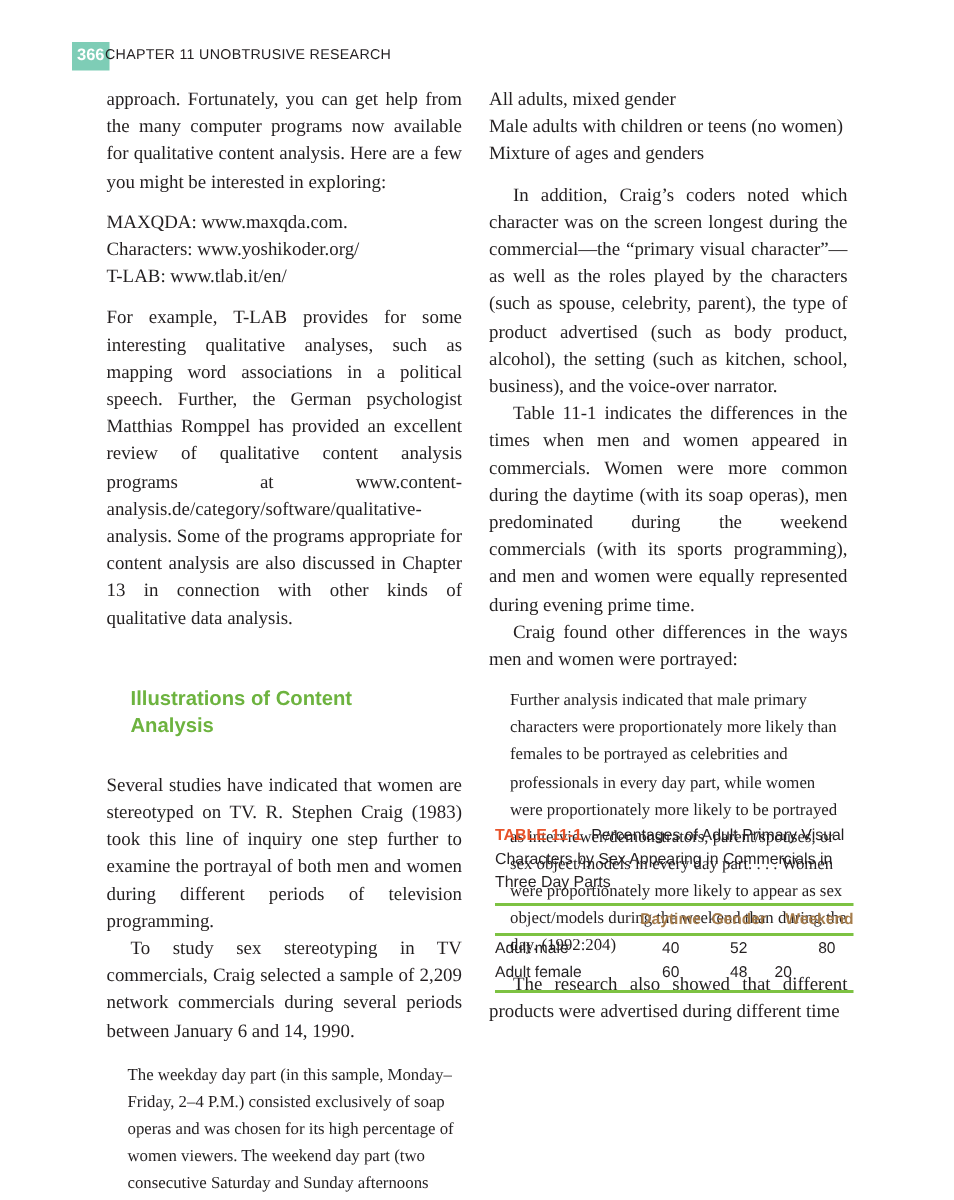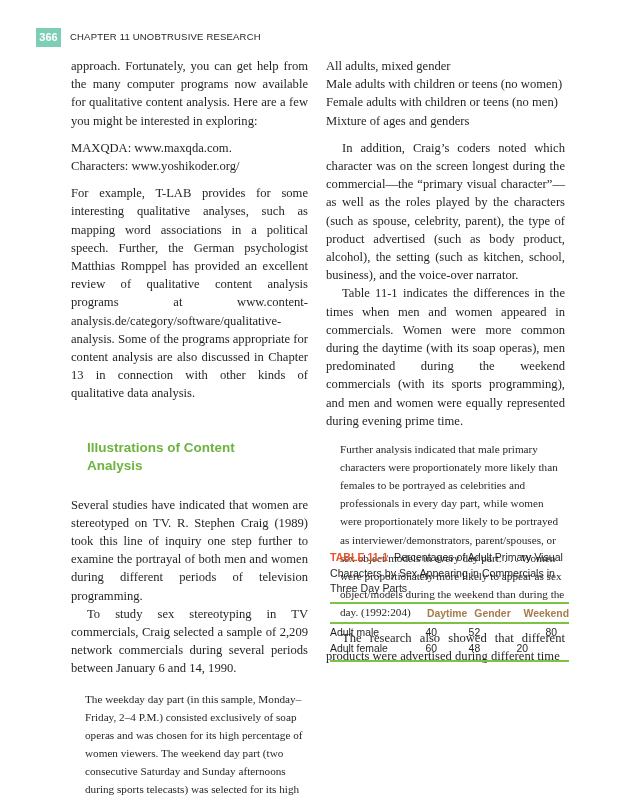--- a/index.html
+++ b/index.html
@@ -1,73 +1,74 @@
 <!DOCTYPE html>
 <html><head>
 <meta charset="utf-8">
 <style>
   html,body{margin:0;padding:0;background:#fff;}
   body{width:636px;height:800px;position:relative;overflow:hidden;color:#231f20;}
-  #badge{position:absolute;left:36px;top:28px;width:25px;height:19px;background:#7ecdb6;color:#fff;font-family:"Liberation Sans",sans-serif;font-weight:bold;font-size:11px;text-align:center;line-height:19px;}
+  #badge{position:absolute;left:48px;top:28px;width:25px;height:19px;background:#7ecdb6;color:#fff;font-family:"Liberation Sans",sans-serif;font-weight:bold;font-size:11px;text-align:center;line-height:19px;}
   #running-head{position:absolute;left:70px;top:31px;font-family:Liberation Sans, sans-serif;font-size:9.5px;letter-spacing:0.2px;color:#231f20;}
   .col{position:absolute;top:57px;}
   #left{left:71px;width:237px;}
   #right{left:326px;width:239px;}
   .p{font-family:"Liberation Serif",serif;font-size:12.6px;line-height:18.2px;text-align:justify;margin:0;}
   .p.ind{text-indent:16px;}
   .list{font-family:"Liberation Serif",serif;font-size:12.6px;line-height:18.2px;margin:0;}
   .list div{white-space:nowrap;}
   .gap{height:9px;}
   .h2{font-family:"Liberation Sans",sans-serif;font-weight:bold;color:#6db33f;font-size:13.5px;margin:16px;line-height:18px;}
   .bq{font-family:"Liberation Serif",serif;font-size:11.2px;line-height:18.1px;margin:0 0 0 14px;}
   #table-block{position:absolute;left:330px;top:550px;width:239px;}
   .tcap{font-family:"Liberation Sans",sans-serif;font-size:10.6px;line-height:15.5px;color:#231f20;}
   .tcap .lbl{color:#e8532b;font-weight:bold;margin-right:6px;}
   .rule{height:2px;background:#7dc242;}
   table{border-collapse:collapse;width:100%;font-family:"Liberation Sans",sans-serif;font-size:10.4px;}
   th{color:#a57c4b;font-weight:bold;text-align:right;padding:4px 0 3px 0;}
   td{padding:2px 0 0 0;height:14px;}
-  td.num{}
+  td.num{text-align:center;}
   .src{font-family:"Liberation Sans",sans-serif;font-size:7.2px;line-height:11px;color:#231f20;margin-top:4px;}
 </style>
 </head>
 <body>
 
 <div id="badge">366</div>
 <div id="running-head">CHAPTER 11  UNOBTRUSIVE RESEARCH</div>
 
 <div class="col" id="left">
   <p class="p">approach. Fortunately, you can get help from the many computer programs now available for qualitative content analysis. Here are a few you might be interested in exploring:</p>
   <div class="gap"></div>
   <div class="list">
     <div>MAXQDA: www.maxqda.com.</div>
     <div>Characters: www.yoshikoder.org/</div>
+    <div>T-LAB: www.tlab.it/en/</div>
   </div>
   <div class="gap"></div>
   <p class="p">For example, T-LAB provides for some interesting qualitative analyses, such as mapping word associations in a political speech. Further, the German psychologist Matthias Romppel has provided an excellent review of qualitative content analysis programs at www.content-analysis.de/category/software/qualitative-analysis. Some of the programs appropriate for content analysis are also discussed in Chapter 13 in connection with other kinds of qualitative data analysis.</p>
   <div style="height:20px"></div>
   <h2 class="h2">Illustrations of Content Analysis</h2>
   <div style="height:5px"></div>
-  <p class="p">Several studies have indicated that women are stereotyped on TV. R. Stephen Craig (1989) took this line of inquiry one step further to examine the portrayal of both men and women during different periods of television programming.</p>
+  <p class="p">Several studies have indicated that women are stereotyped on TV. R. Stephen Craig (1983) took this line of inquiry one step further to examine the portrayal of both men and women during different periods of television programming.</p>
   <p class="p ind">To study sex stereotyping in TV commercials, Craig selected a sample of 2,209 network commercials during several periods between January 6 and 14, 1990.</p>
   <div style="height:12px"></div>
   <p class="bq">The weekday day part (in this sample, Monday–Friday, 2–4 P.M.) consisted exclusively of soap operas and was chosen for its high percentage of women viewers. The weekend day part (two consecutive Saturday and Sunday afternoons during sports telecasts) was selected for its high percentage of men viewers. Evening “prime time” (Monday–Friday, 9–11 P.M.) was chosen as a basis for comparison with past studies and the other day parts. (1992:199)</p>
 
 </div>
 
 <div class="col" id="right">
   <div class="list">
     <div>All adults, mixed gender</div>
     <div>Male adults with children or teens (no women)</div>
-    <div>Female adults with children or teens (no men)</div>
     <div>Mixture of ages and genders</div>
   </div>
   <div class="gap"></div>
   <p class="p ind">In addition, Craig’s coders noted which character was on the screen longest during the commercial—the “primary visual character”—as well as the roles played by the characters (such as spouse, celebrity, parent), the type of product advertised (such as body product, alcohol), the setting (such as kitchen, school, business), and the voice-over narrator.</p>
   <p class="p ind">Table 11-1 indicates the differences in the times when men and women appeared in commercials. Women were more common during the daytime (with its soap operas), men predominated during the weekend commercials (with its sports programming), and men and women were equally represented during evening prime time.</p>
+  <p class="p ind">Craig found other differences in the ways men and women were portrayed:</p>
   <div style="height:10px"></div>
   <p class="bq">Further analysis indicated that male primary characters were proportionately more likely than females to be portrayed as celebrities and professionals in every day part, while women were proportionately more likely to be portrayed as interviewer/demonstrators, parent/spouses, or sex object/models in every day part. . . . Women were proportionately more likely to appear as sex object/models during the weekend than during the day. (1992:204)</p>
   <div style="height:8px"></div>
   <p class="p ind">The research also showed that different products were advertised during different time</p>
 </div>
 
 <div id="table-block">
   <div class="tcap">
     <span class="lbl">TABLE 11-1</span><span>Percentages of Adult Primary Visual Characters by Sex Appearing in Commercials in Three Day Parts</span>
   </div>

